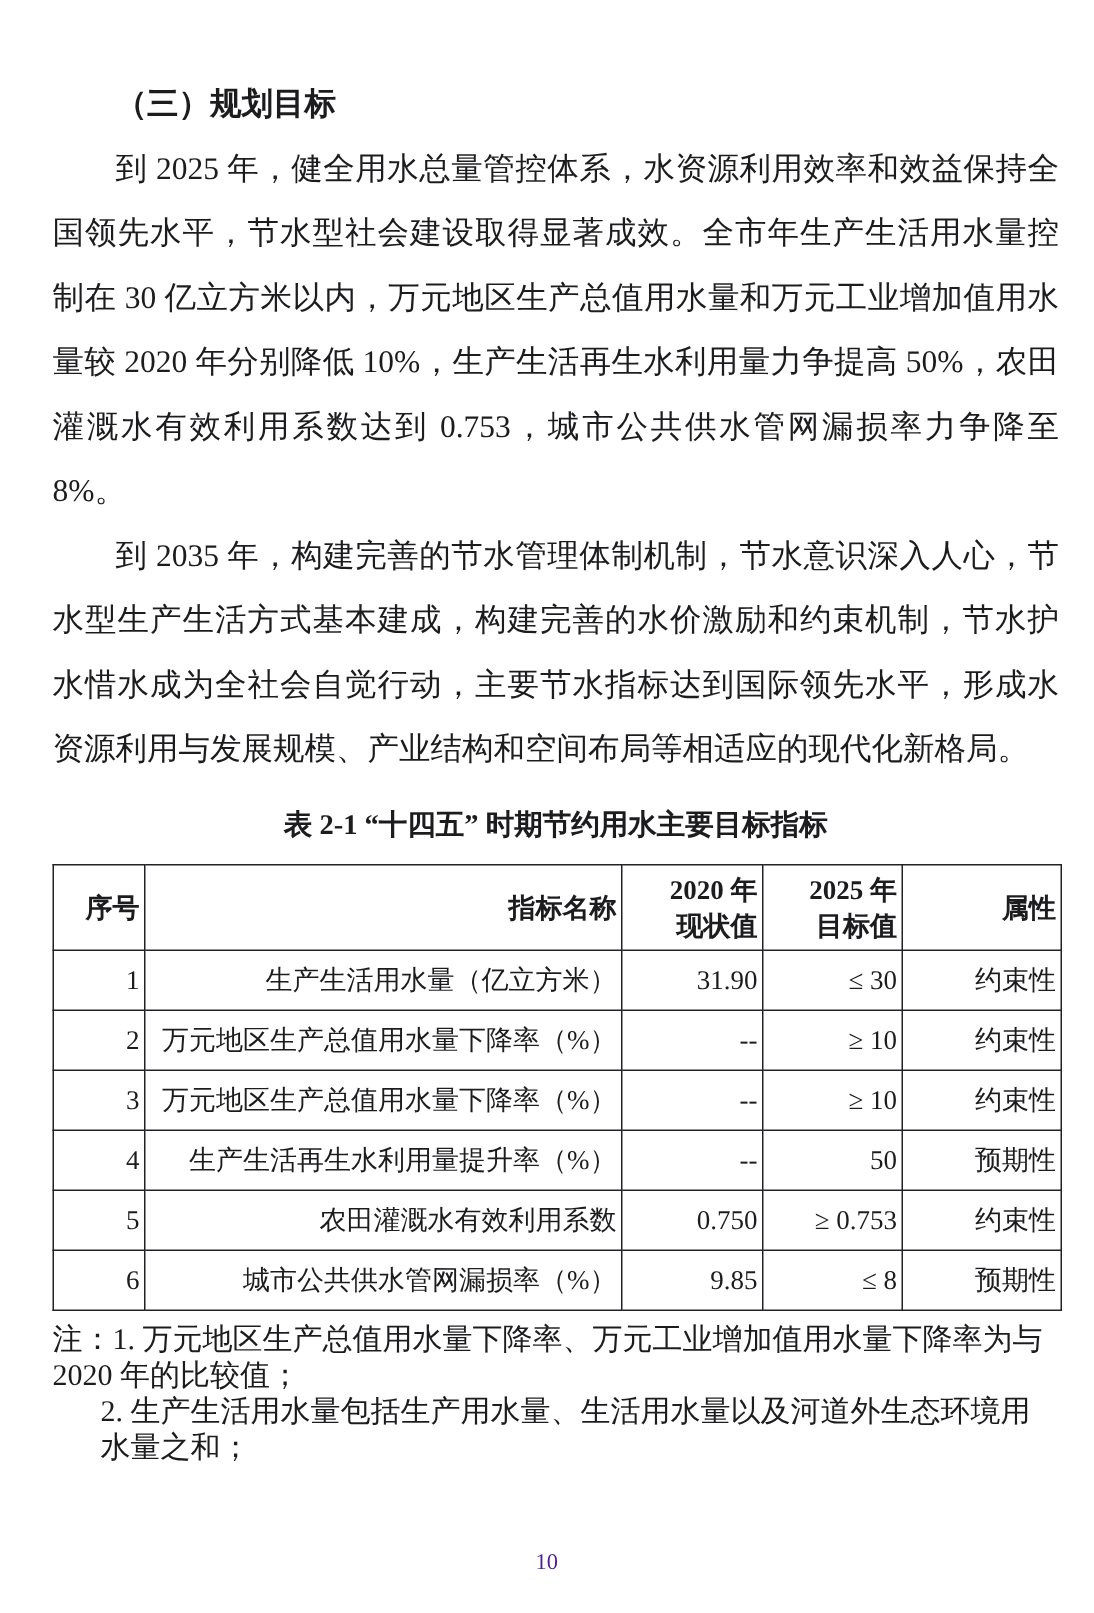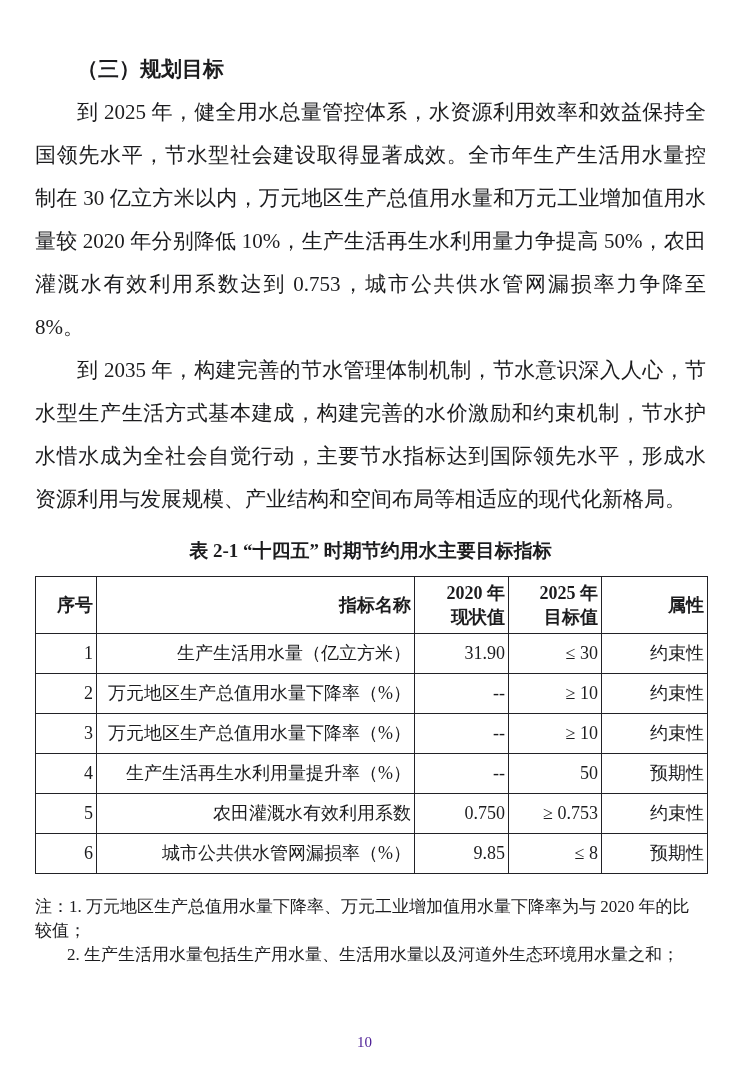--- a/index.html
+++ b/index.html
@@ -62,22 +62,22 @@
     font-weight: bold;
     white-space: pre-line;
     line-height: 1.35;
     font-size: 18px;
   }
   table.indicators td {
     height: 35px;
     line-height: 1.2;
   }
   .notes {
-    margin-top: 21px;
-    font-size: 17px;
+    margin-top: 7px;
+    font-size: 20px;
     line-height: 24px;
     text-align: left;
   }
   .note-line { margin: 0; }
   .note-cont { padding-left: 32px; }
   .page-number {
     position: absolute;
     left: 0;
     bottom: 24px;
     width: 100%;

